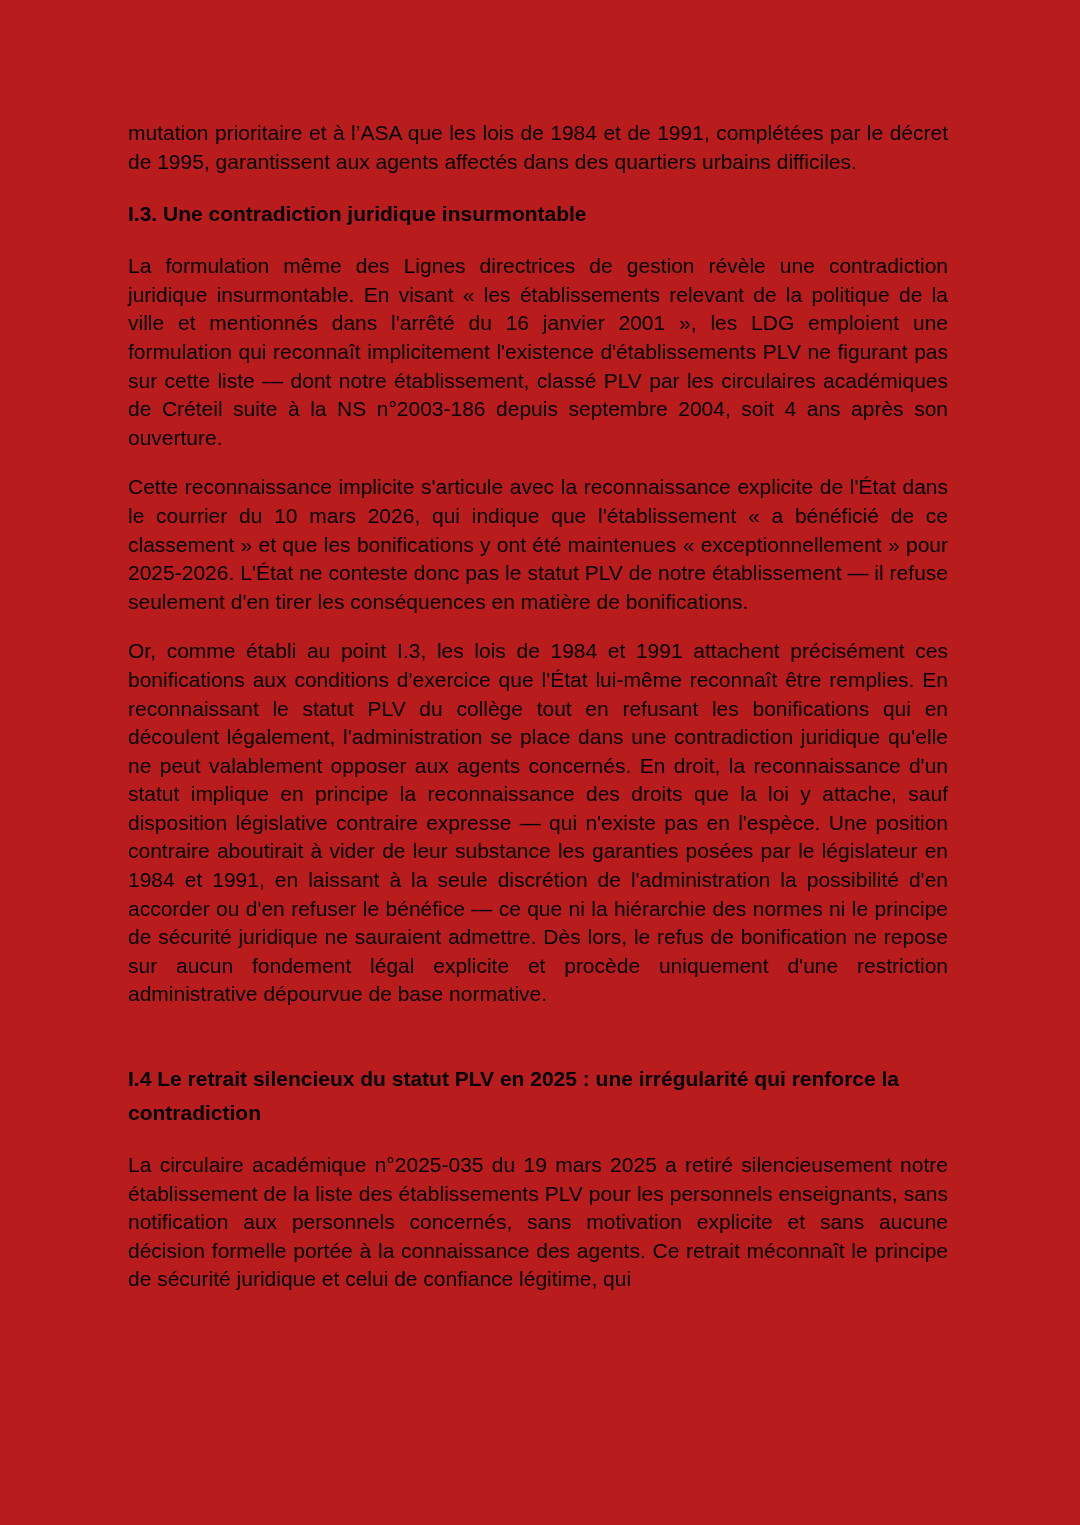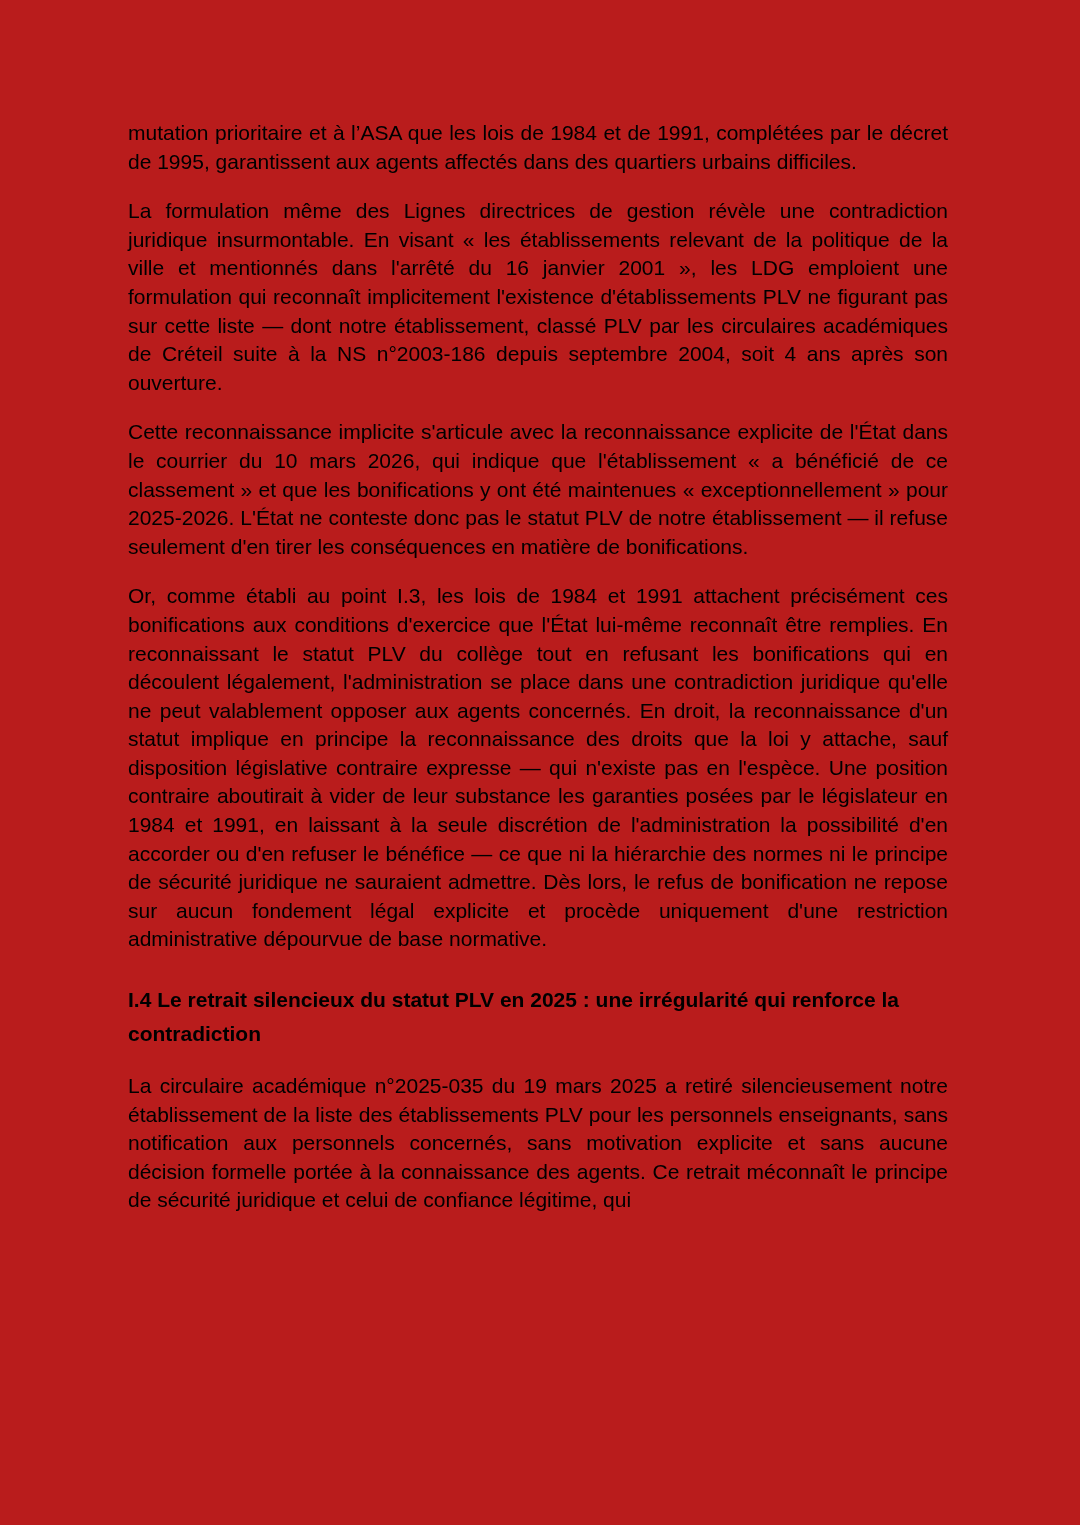--- a/index.html
+++ b/index.html
@@ -34,32 +34,33 @@
     text-align: justify;
   }
   .content h2 {
     font-size: 21px;
     font-weight: bold;
     line-height: 34px;
     margin: 0 0 21px 0;
     text-align: left;
   }
   .content h2.spaced {
-    margin-top: 29px;
+    margin-top: 53px;
   }
   strong { font-weight: normal; }
 </style>
 </head>
 <body>
 
 <div class="page">
   <div class="content">
 
     <p>mutation prioritaire et à l’ASA que les lois de 1984 et de 1991, complétées par le décret de 1995, garantissent aux agents affectés dans des quartiers urbains difficiles.</p>
 
+    <h2>I.3. Une contradiction juridique insurmontable</h2>
 
     <p><span>La formulation même des Lignes directrices de gestion révèle une contradiction juridique insurmontable. En visant « les établissements relevant de la politique de la ville et mentionnés dans l'arrêté du 16 janvier 2001 », les LDG emploient une formulation qui reconnaît implicitement l'existence d'établissements PLV ne figurant pas sur cette liste — dont notre établissement, classé PLV par les circulaires académiques de Créteil suite à la </span><strong>NS n°2003-186</strong><span> depuis septembre 2004, soit 4 ans après son ouverture.</span></p>
 
     <p>Cette reconnaissance implicite s'articule avec la reconnaissance explicite de l'État dans le courrier du 10 mars 2026, qui indique que l'établissement « a bénéficié de ce classement » et que les bonifications y ont été maintenues « exceptionnellement » pour 2025-2026. L'État ne conteste donc pas le statut PLV de notre établissement — il refuse seulement d'en tirer les conséquences en matière de bonifications.</p>
 
     <p>Or, comme établi au point I.3, les lois de 1984 et 1991 attachent précisément ces bonifications aux conditions d'exercice que l'État lui-même reconnaît être remplies. En reconnaissant le statut PLV du collège tout en refusant les bonifications qui en découlent légalement, l'administration se place dans une contradiction juridique qu'elle ne peut valablement opposer aux agents concernés. En droit, la reconnaissance d'un statut implique en principe la reconnaissance des droits que la loi y attache, sauf disposition législative contraire expresse — qui n'existe pas en l'espèce. Une position contraire aboutirait à vider de leur substance les garanties posées par le législateur en 1984 et 1991, en laissant à la seule discrétion de l'administration la possibilité d'en accorder ou d'en refuser le bénéfice — ce que ni la hiérarchie des normes ni le principe de sécurité juridique ne sauraient admettre. Dès lors, le refus de bonification ne repose sur aucun fondement légal explicite et procède uniquement d'une restriction administrative dépourvue de base normative.</p>
 
     <h2 class="spaced">I.4 Le retrait silencieux du statut PLV en 2025 : une irrégularité qui renforce la contradiction</h2>
 
     <p>La circulaire académique n°2025-035 du 19 mars 2025 a retiré silencieusement notre établissement de la liste des établissements PLV pour les personnels enseignants, sans notification aux personnels concernés, sans motivation explicite et sans aucune décision formelle portée à la connaissance des agents. Ce retrait méconnaît le principe de sécurité juridique et celui de confiance légitime, qui</p>

